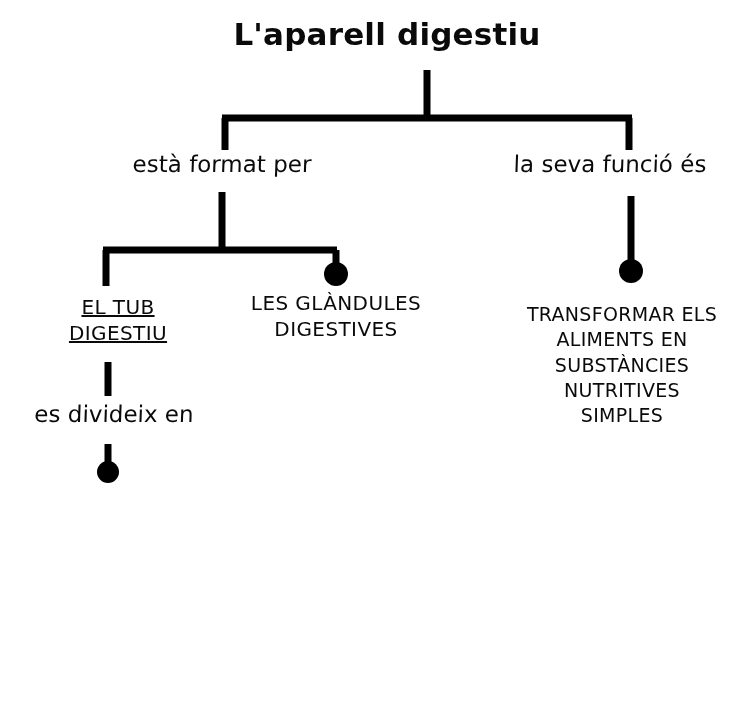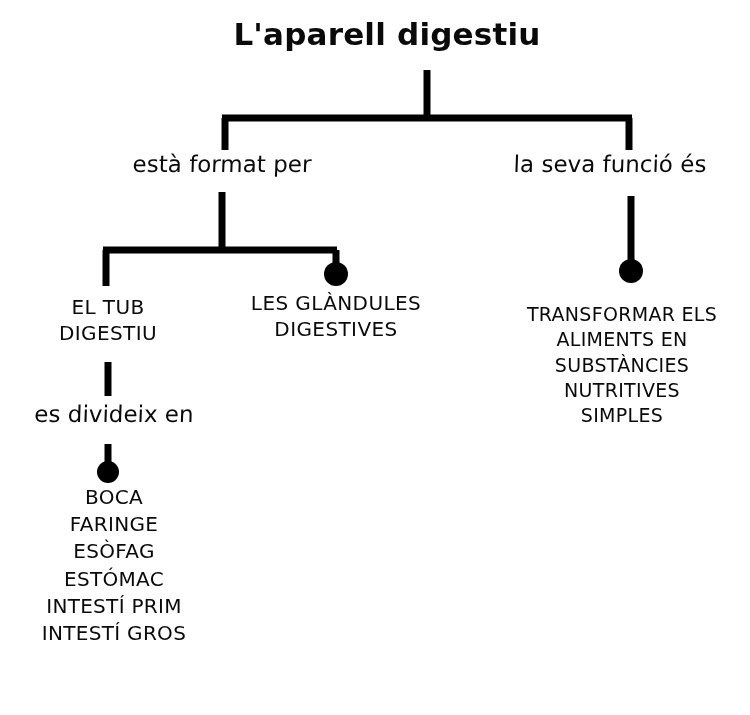--- a/index.html
+++ b/index.html
@@ -108,34 +108,28 @@
       <circle cx="108" cy="472" r="11"></circle>
     </g>
   </svg>
 
   <div class="node title" style="left:0; top:18px; width:750px;padding-left:12px;">L'aparell digestiu</div>
 
   <div class="node link-phrase" style="left:62px; top:152px; width:320px;">està format  per</div>
 
   <div class="node link-phrase" style="left:470px; top:152px; width:280px;">la seva funció és</div>
 
-  <div class="node concept" style="left:18px; top:295px; width:180px;">EL TUB
+  <div class="node concept" style="left:28px; top:295px; width:180px;text-decoration:underline;">EL TUB
 DIGESTIU</div>
 
   <div class="node concept concept-small" style="left:497px; top:302px; width:250px;">TRANSFORMAR ELS
 ALIMENTS EN
 SUBSTÀNCIES
 NUTRITIVES
 SIMPLES</div>
 
   <div class="node concept" style="left:228px; top:291px; width:216px;">LES GLÀNDULES
 DIGESTIVES</div>
 
   <div class="node link-phrase" style="left:8px; top:402px; width:212px;">es divideix en</div>
 
-  <div class="node list-node" style="left:8px; top:484px; width:212px;">BOCA
-FARINGE
-ESÒFAG
-ESTÓMAC
-INTESTÍ PRIM
-INTESTÍ GROS</div>
 
 </div>
 
 </body></html>

